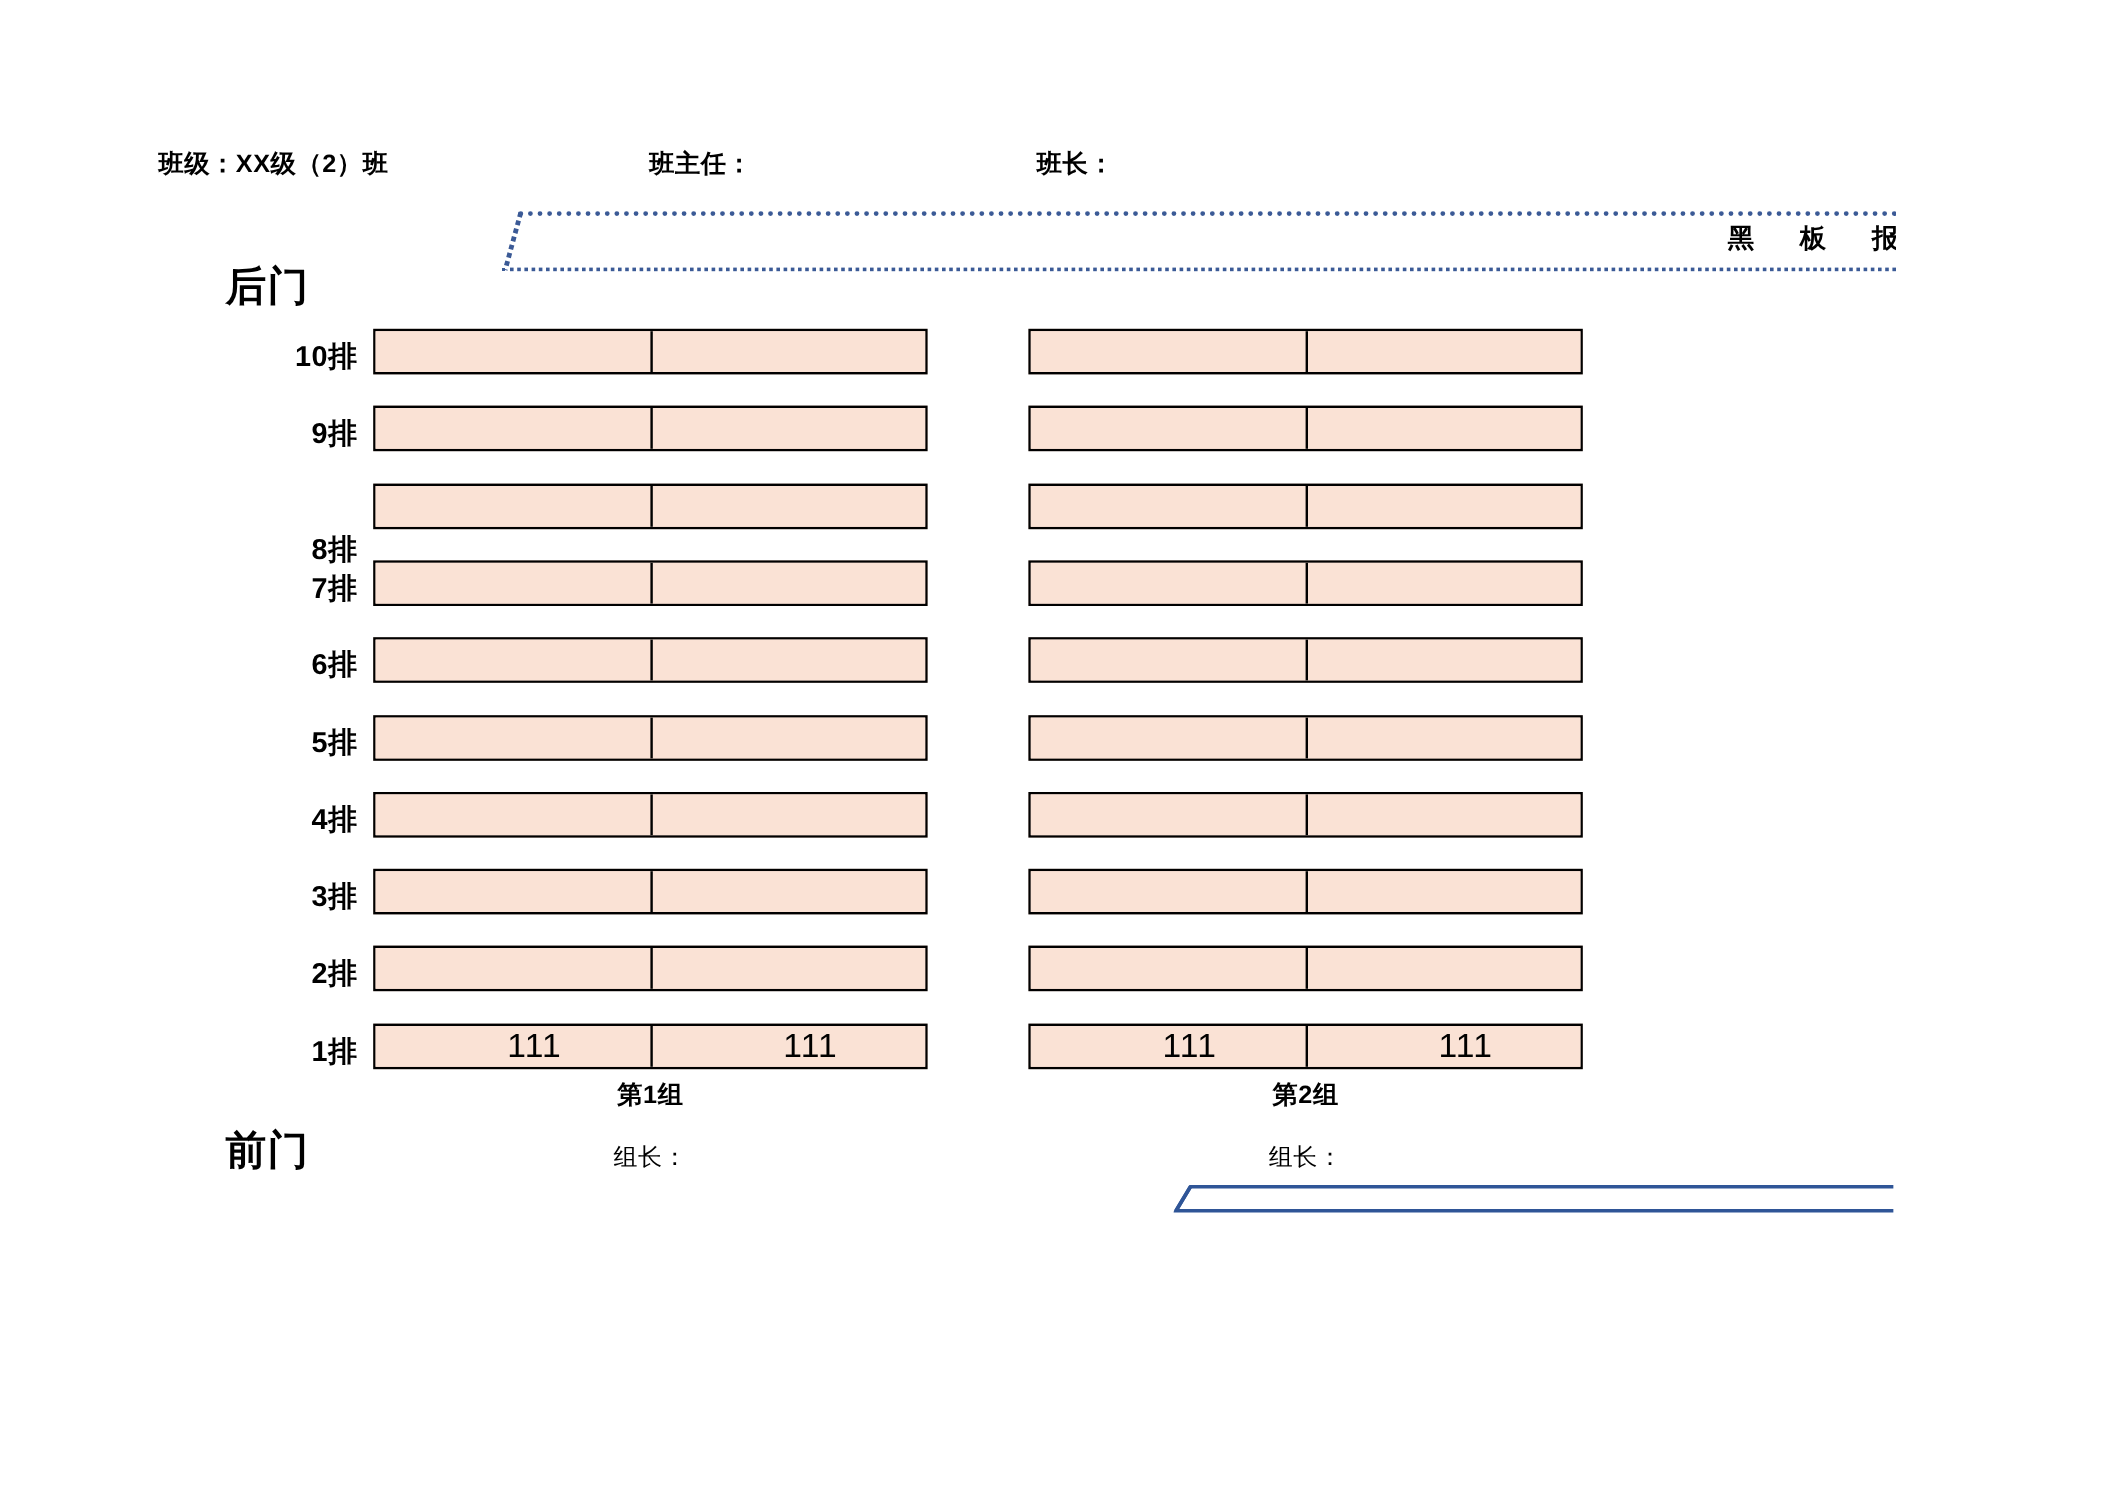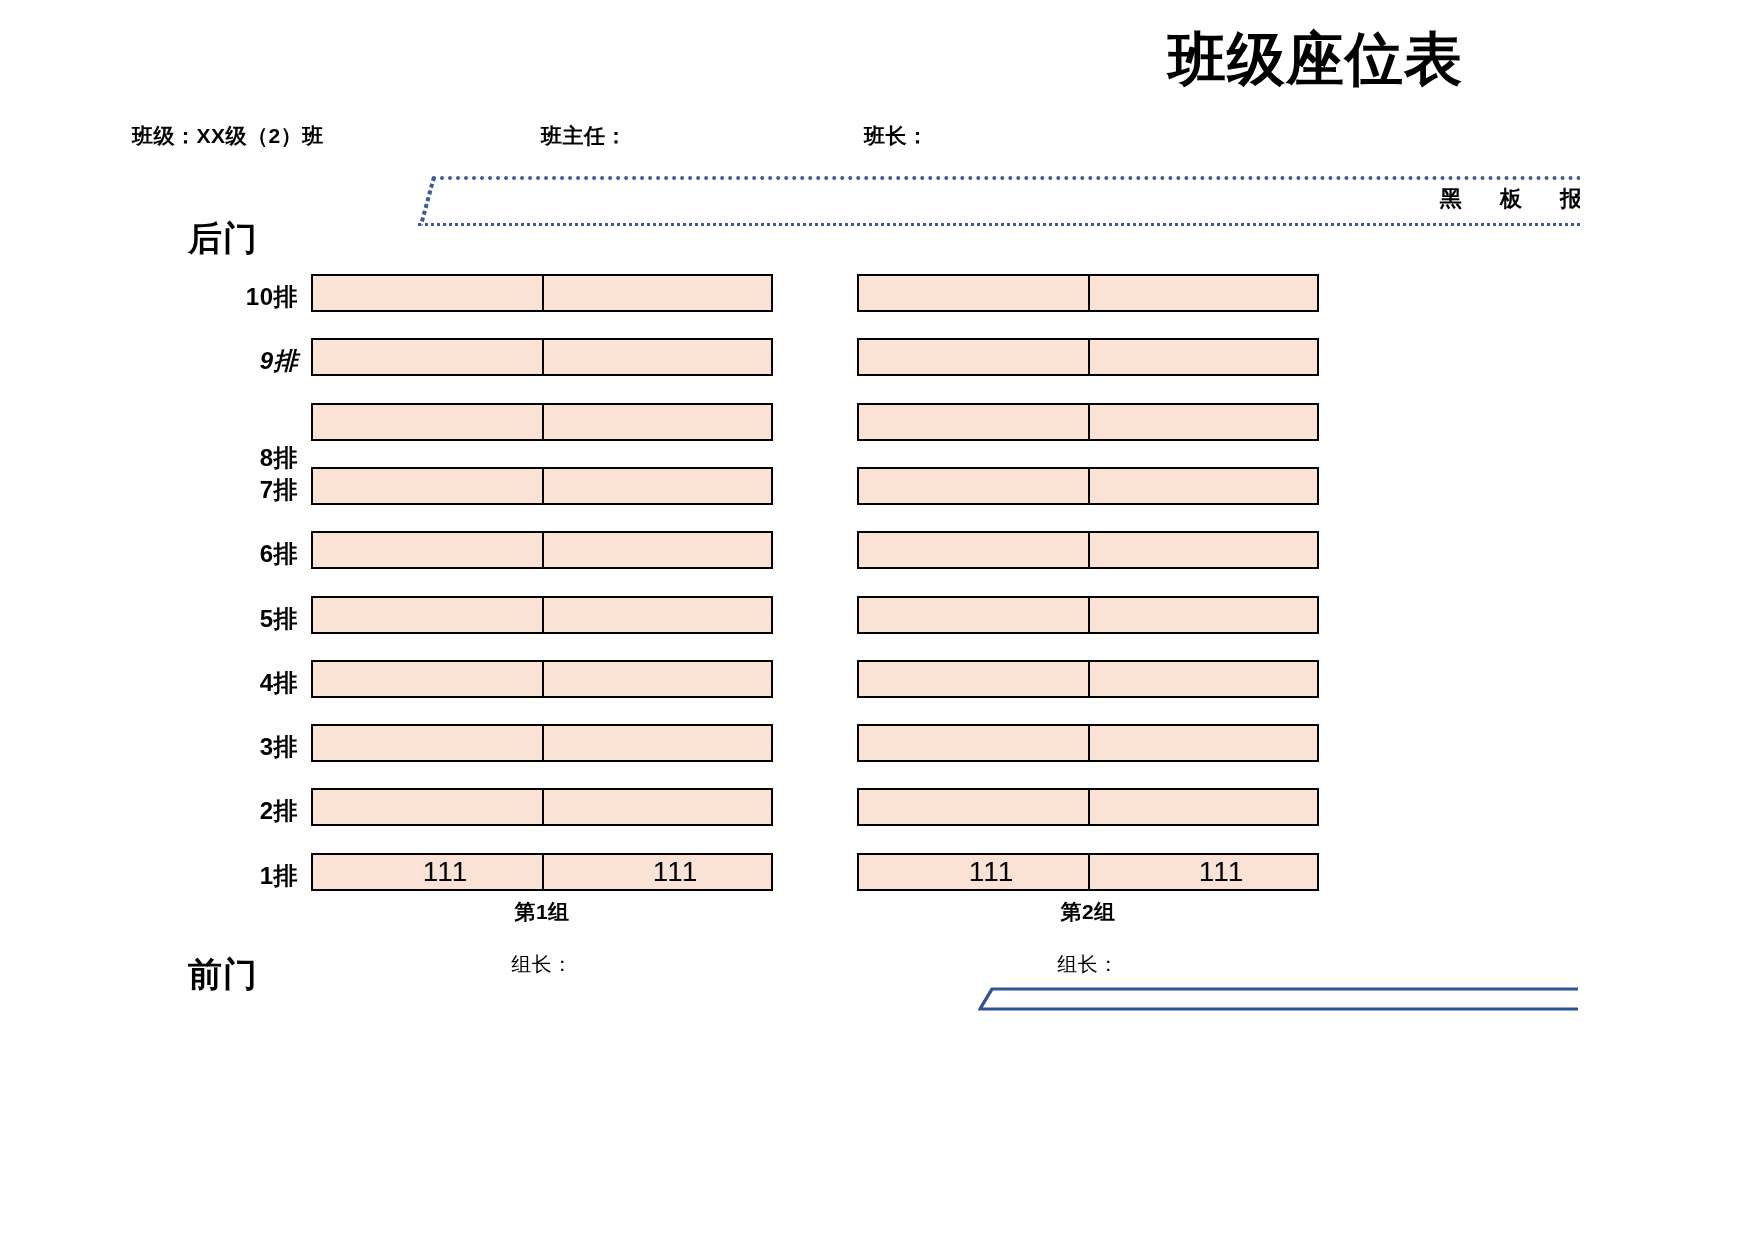--- a/index.html
+++ b/index.html
@@ -98,21 +98,21 @@
     position: absolute;
     left: 188px;
     width: 120px;
     text-align: left;
     font-size: 34px;
     font-weight: bold;
     letter-spacing: 1px;
     white-space: nowrap;
   }
   .door-back  { top: 216px; }
-  .door-front { top: 936px; margin-top: 16px; }
+  .door-front { top: 936px; }
 
   
   .grid {
     position: absolute;
     left: 0;
     top: 0;
     width: 1580px;
     height: 1240px;
   }
 
@@ -180,21 +180,20 @@
     width: 600px;
     height: 28px;
   }
   .bottom-door svg { display: block; }
 </style>
 </head>
 <body>
 
 <div id="sheet">
 
-  <div class="title">班级座位表</div>
 
   <div class="meta meta-class">班级：XX级（2）班</div>
   <div class="meta meta-teacher">班主任：</div>
   <div class="meta meta-monitor">班长：</div>
 
   <div class="blackboard">
     <div class="bb-left">
       <svg width="20" height="54" viewBox="0 0 20 54" aria-hidden="true">
         <line x1="16" y1="3" x2="3" y2="51" stroke="#3b5a96" stroke-width="4" stroke-dasharray="4 3"></line>
       </svg>
@@ -210,21 +209,21 @@
   <div class="grid" id="grid">
       <div class="row-label" style="top: 281px;">10排</div>
       <div class="seat-block" style="left: 311px; top: 274px; width: 462px;">
         <div class="seat"></div>
         <div class="seat"></div>
       </div>
       <div class="seat-block" style="left: 857px; top: 274px; width: 462px;">
         <div class="seat"></div>
         <div class="seat"></div>
       </div>
-      <div class="row-label" style="top: 345px; font-style: italic;">9排</div>
+      <div class="row-label" style="top: 345px;">9排</div>
       <div class="seat-block" style="left: 311px; top: 338px; width: 462px;">
         <div class="seat"></div>
         <div class="seat"></div>
       </div>
       <div class="seat-block" style="left: 857px; top: 338px; width: 462px;">
         <div class="seat"></div>
         <div class="seat"></div>
       </div>
       <div class="row-label" style="top: 410px; margin-top: 32px;">8排</div>
       <div class="seat-block" style="left: 311px; top: 403px; width: 462px;">

